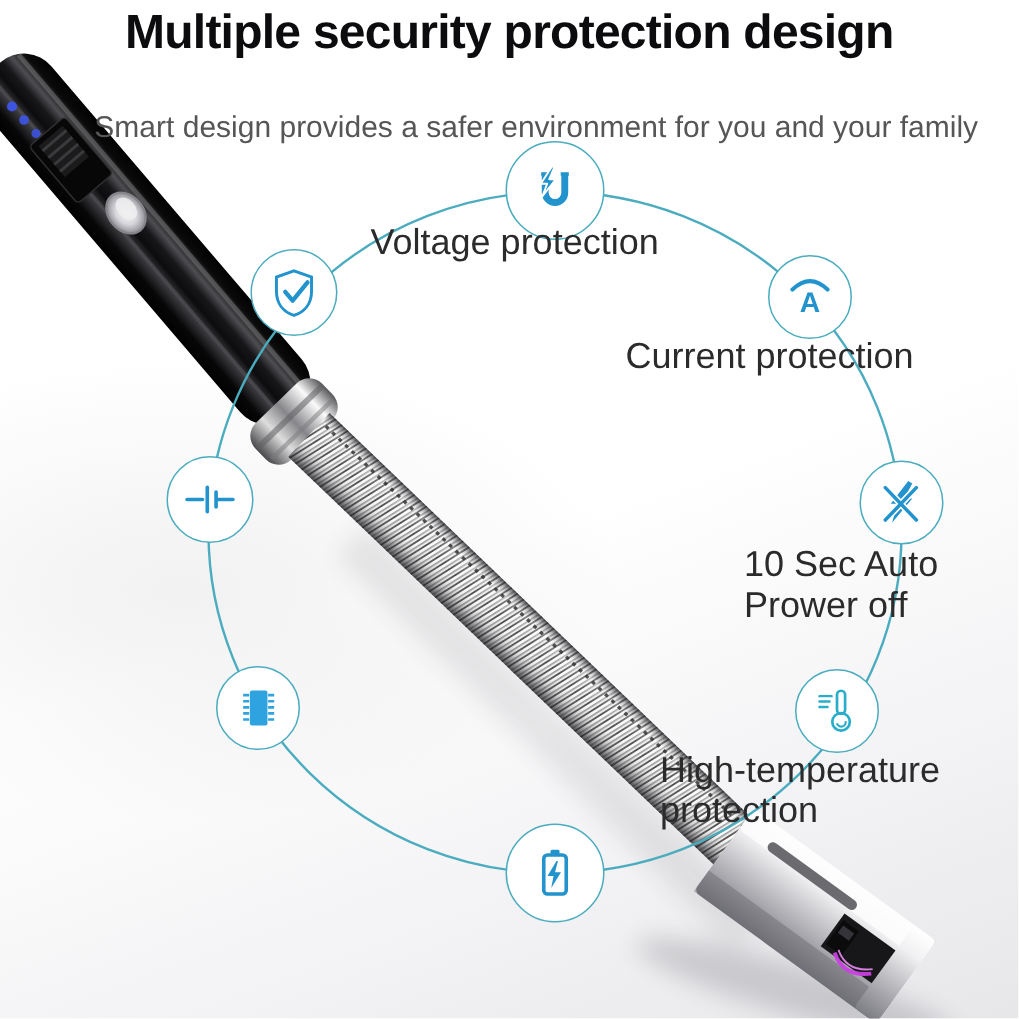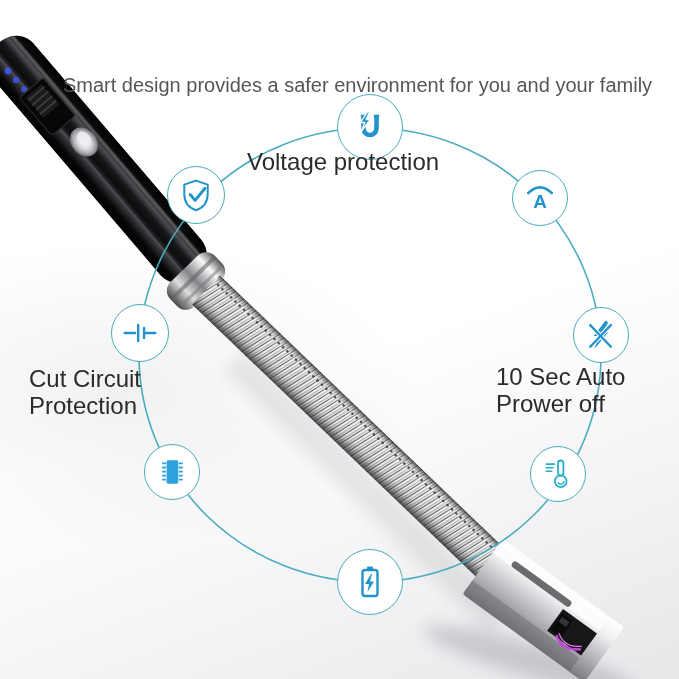--- a/index.html
+++ b/index.html
@@ -155,20 +155,21 @@
       <rect x="112" y="-6" width="9" height="6" fill="#34343a"></rect>
       <g>
         <path d="M118 12 Q132 22 146 9" stroke="#c93fe0" stroke-width="2.6" fill="none" opacity="0.95"></path>
         <path d="M119 9 Q132 18 145 6" stroke="#e98cf2" stroke-width="1.2" fill="none" opacity="0.9"></path>
       </g>
     </g>
 
     <ellipse cx="370" cy="355" rx="231" ry="227" fill="none" stroke="#4aacbe" stroke-width="1.6"></ellipse>
   </svg>
 
+  <h1 class="title">Multiple security protection design</h1>
   <p class="subtitle">Smart design provides a safer environment for you and your family</p>
 
   <div class="feature-circle pos-voltage">
     <svg width="40" height="40" viewBox="0 0 40 40">
       <path d="M13.5 9 V21.5 a6.5 6.5 0 0 0 13 0 V9" fill="none" stroke="#2293cc" stroke-width="4.6"></path>
       <path d="M10.8 9 H16.2 M23.8 9 H29.2" stroke="#2293cc" stroke-width="2.4"></path>
       <polygon points="18,4 10.5,15.5 14.8,15.5 11.5,24 20.5,12.5 16.2,12.5 19.8,4" fill="#2293cc" stroke="#ffffff" stroke-width="1.3" stroke-linejoin="round"></polygon>
     </svg>
   </div>
   <div class="feature-circle pos-leakage">
@@ -212,18 +213,19 @@
   </div>
   <div class="feature-circle pos-autopower">
     <svg width="40" height="40" viewBox="0 0 40 40">
       <rect x="17" y="4.5" width="6" height="3.5" rx="1" fill="#2293cc"></rect>
       <rect x="12.5" y="8" width="15" height="26" rx="2.5" fill="none" stroke="#2293cc" stroke-width="2.4"></rect>
       <polygon points="21,12 15,22 19,22 17.5,30 24,19.5 20,19.5 22,12" fill="#2293cc"></polygon>
     </svg>
   </div>
 
   <div class="feature-label pos-voltage-label">Voltage protection</div>
-  <div class="feature-label pos-cut-label">Cut Circuit
-Protection</div>
+  <div class="feature-label pos-current-label">Current protection</div>
   <div class="feature-label pos-tensec-label">10 Sec Auto
 Prower off</div>
+  <div class="feature-label pos-hightemp-label">High-temperature
+protection</div>
 
 </div>
 
 </body></html>

